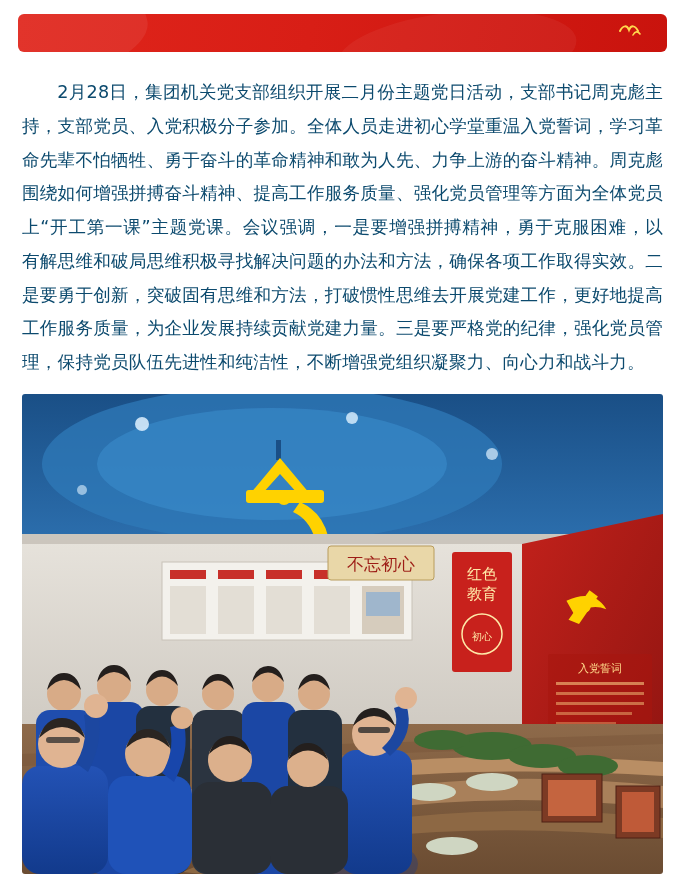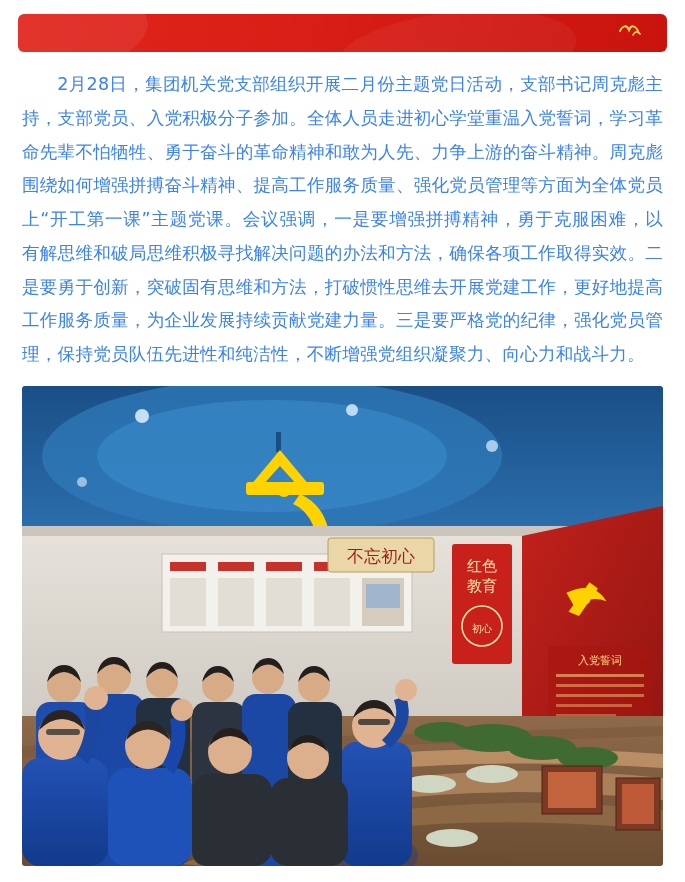--- a/index.html
+++ b/index.html
@@ -53,25 +53,25 @@
     position: absolute;
     right: 22px;
     top: 9px;
     color: #ffd84d;
     font-size: 13px;
     line-height: 1;
     letter-spacing: 1px;
   }
   
   .article {
-    margin: 16px 22px 0 22px;
+    margin: 24px 22px 0 22px;
     font-family: "DejaVu Sans", "Liberation Sans", sans-serif;
     font-size: 17.6px;
     line-height: 1.92;
-    color: #3b82f6;
+    color: #0c4a6e;
     text-align: justify;
     text-justify: inter-ideograph;
     letter-spacing: 0.2px;
   }
   .article p {
     margin: 0;
     text-indent: 2em;
   }
   
   .photo-wrap {

